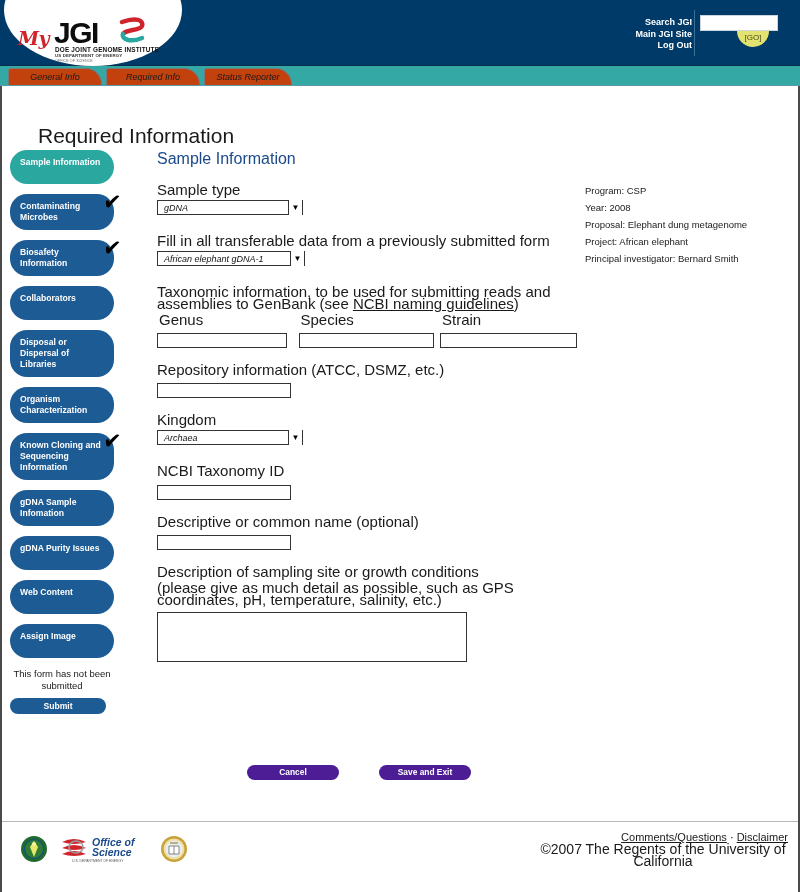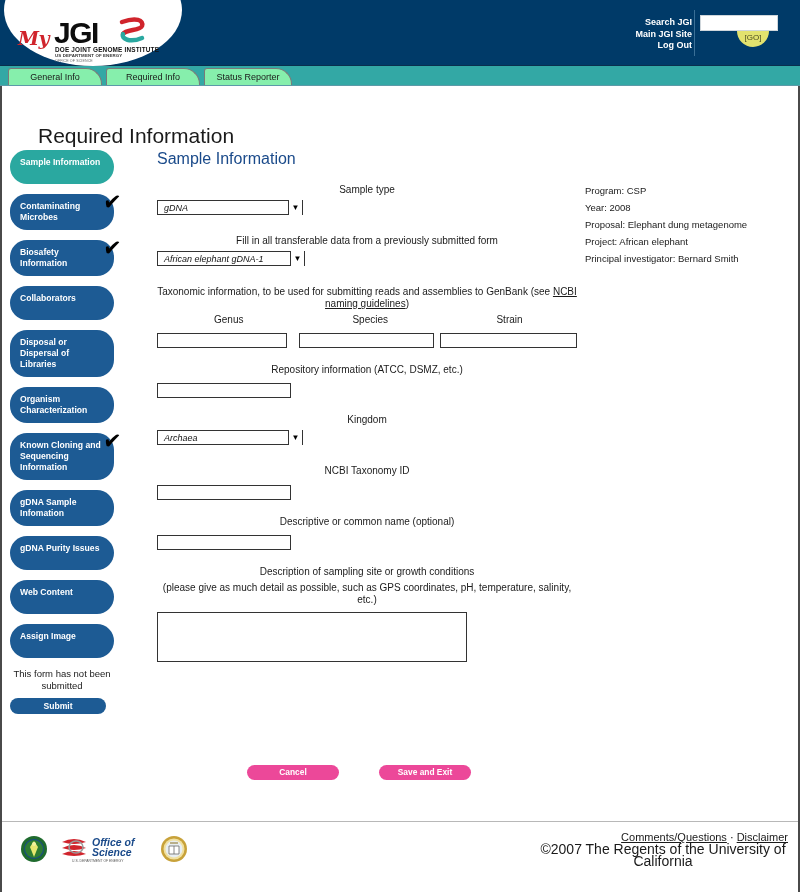--- a/index.html
+++ b/index.html
@@ -89,26 +89,27 @@
   }
 
   
   .teal-band {
     position: absolute; left: 0; top: 66px; width: 800px; height: 20px;
     background: #33a8a5;
     border-bottom: 1px solid #5c9aa8;
   }
   .tab {
     position: absolute; top: 68px; height: 17px;
-    background: #86efac;
+    background: #c2410c;
     border: 1px solid #7a7a7a; border-bottom: none;
     border-radius: 3px 16px 0 0;
     font-size: 9px; color: #1a1a1a;
     text-align: center; line-height: 16px;
     cursor: pointer;
+    font-style: italic;
   }
   .tab.t1 { left: 8px;   width: 94px; }
   .tab.t2 { left: 106px; width: 94px; }
   .tab.t3 { left: 204px; width: 88px; }
   .tab.active { font-weight: normal; }
 
   
   .content {
     position: absolute; left: 0; top: 86px; width: 800px; height: 806px;
     background: #ffffff;
@@ -151,21 +152,21 @@
     color: #ffffff; font-size: 8.6px; font-weight: bold;
     text-align: center; line-height: 16px; cursor: pointer;
   }
 
   
   .main { position: absolute; left: 155px; top: 64px; width: 420px; }
   .section-title {
     font-size: 16px; color: #1a4a8a; margin: 0 0 16px 0; font-weight: normal;
   }
   .field-label {
-    font-size: 10px; color: #1a1a1a; margin-bottom: 4px; line-height: 12px; text-align: center;
+    font-size: 15px; color: #1a1a1a; margin-bottom: 4px; line-height: 12px;
   }
   .field-block { margin-bottom: 16px; }
   .txt {
     height: 15px; background: #ffffff;
     border: 1px solid #333333;
     font-size: 9px; padding: 0 3px;
     font-family: "Liberation Sans", sans-serif;
     outline: none;
   }
   .sel-wrap {
@@ -213,21 +214,21 @@
   .info-panel div {
     font-size: 9.5px; color: #1a1a1a; line-height: 17px;
   }
 
   
   .bottom-btns {
     position: absolute; left: 245px; top: 679px;
     display: flex; gap: 40px;
   }
   .pill-btn {
-    width: 92px; height: 15px; background: #ec4899;
+    width: 92px; height: 15px; background: #4c1d95;
     border-radius: 8px; color: #ffffff;
     font-size: 8.4px; font-weight: bold;
     text-align: center; line-height: 15px; cursor: pointer;
   }
 
   
   .footer-sep {
     position: absolute; left: 0; top: 735px; width: 796px; height: 1px;
     background: #b8b8b8;
   }

